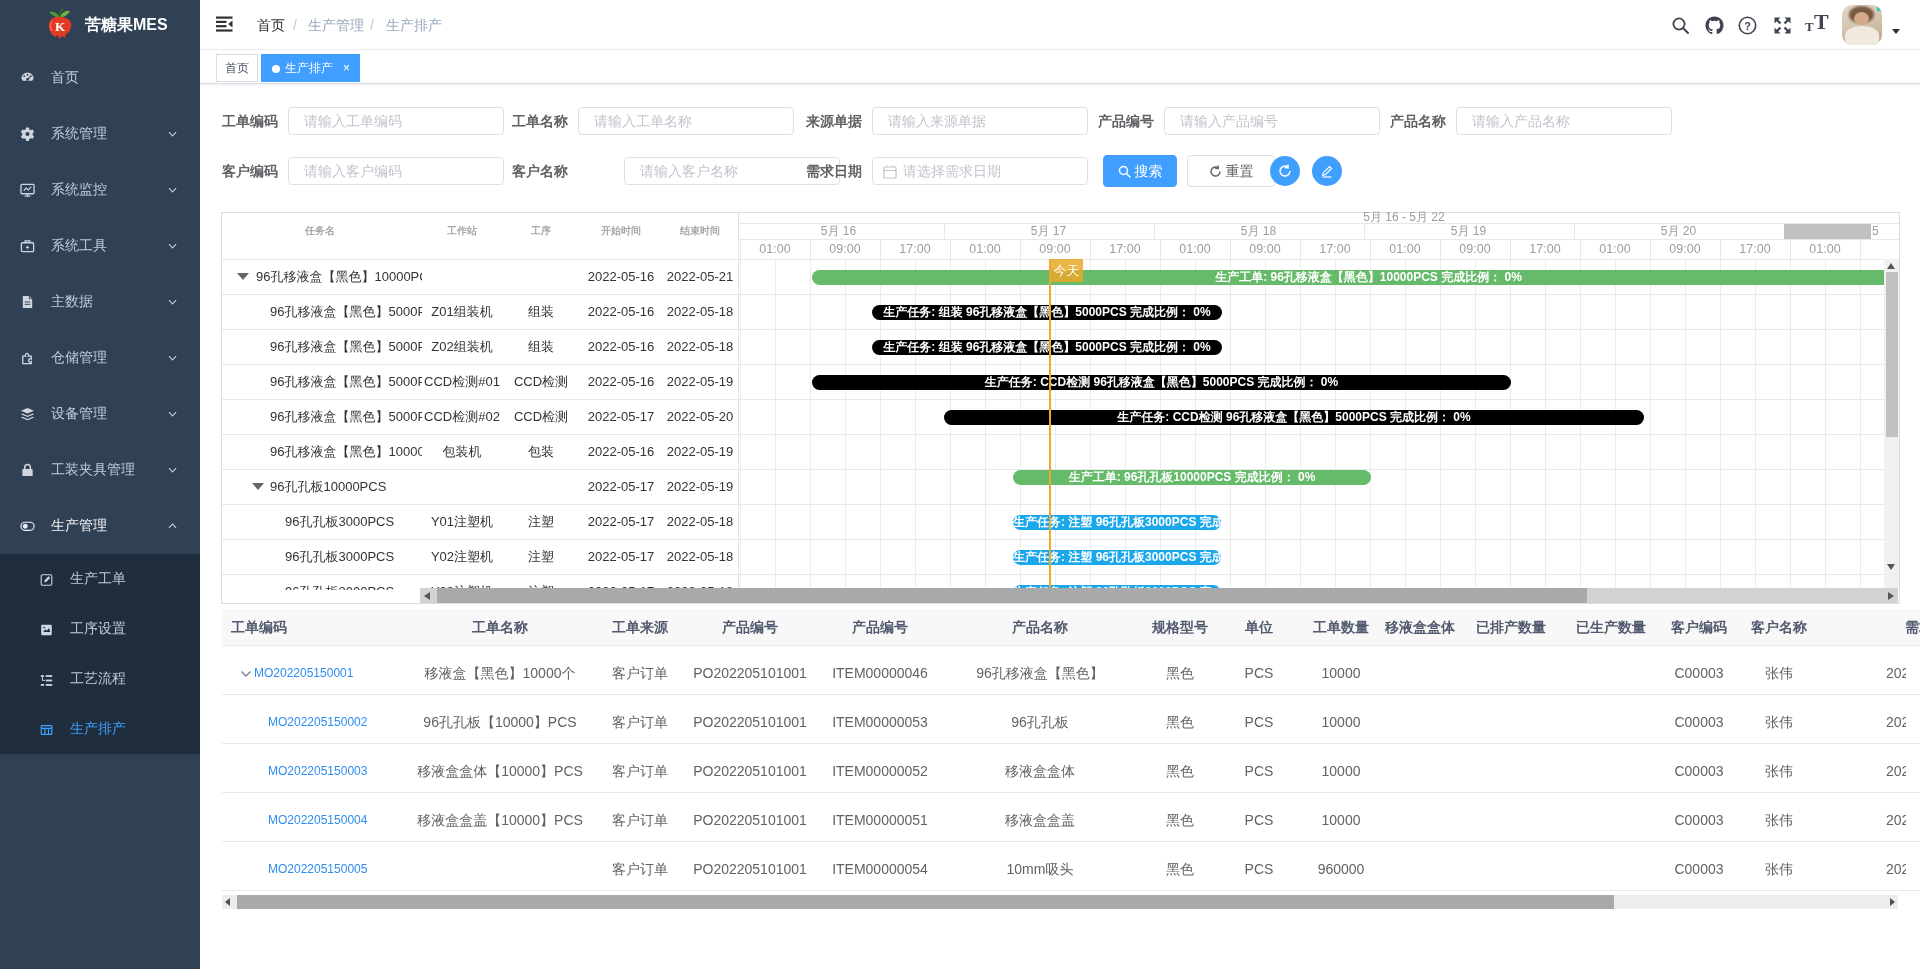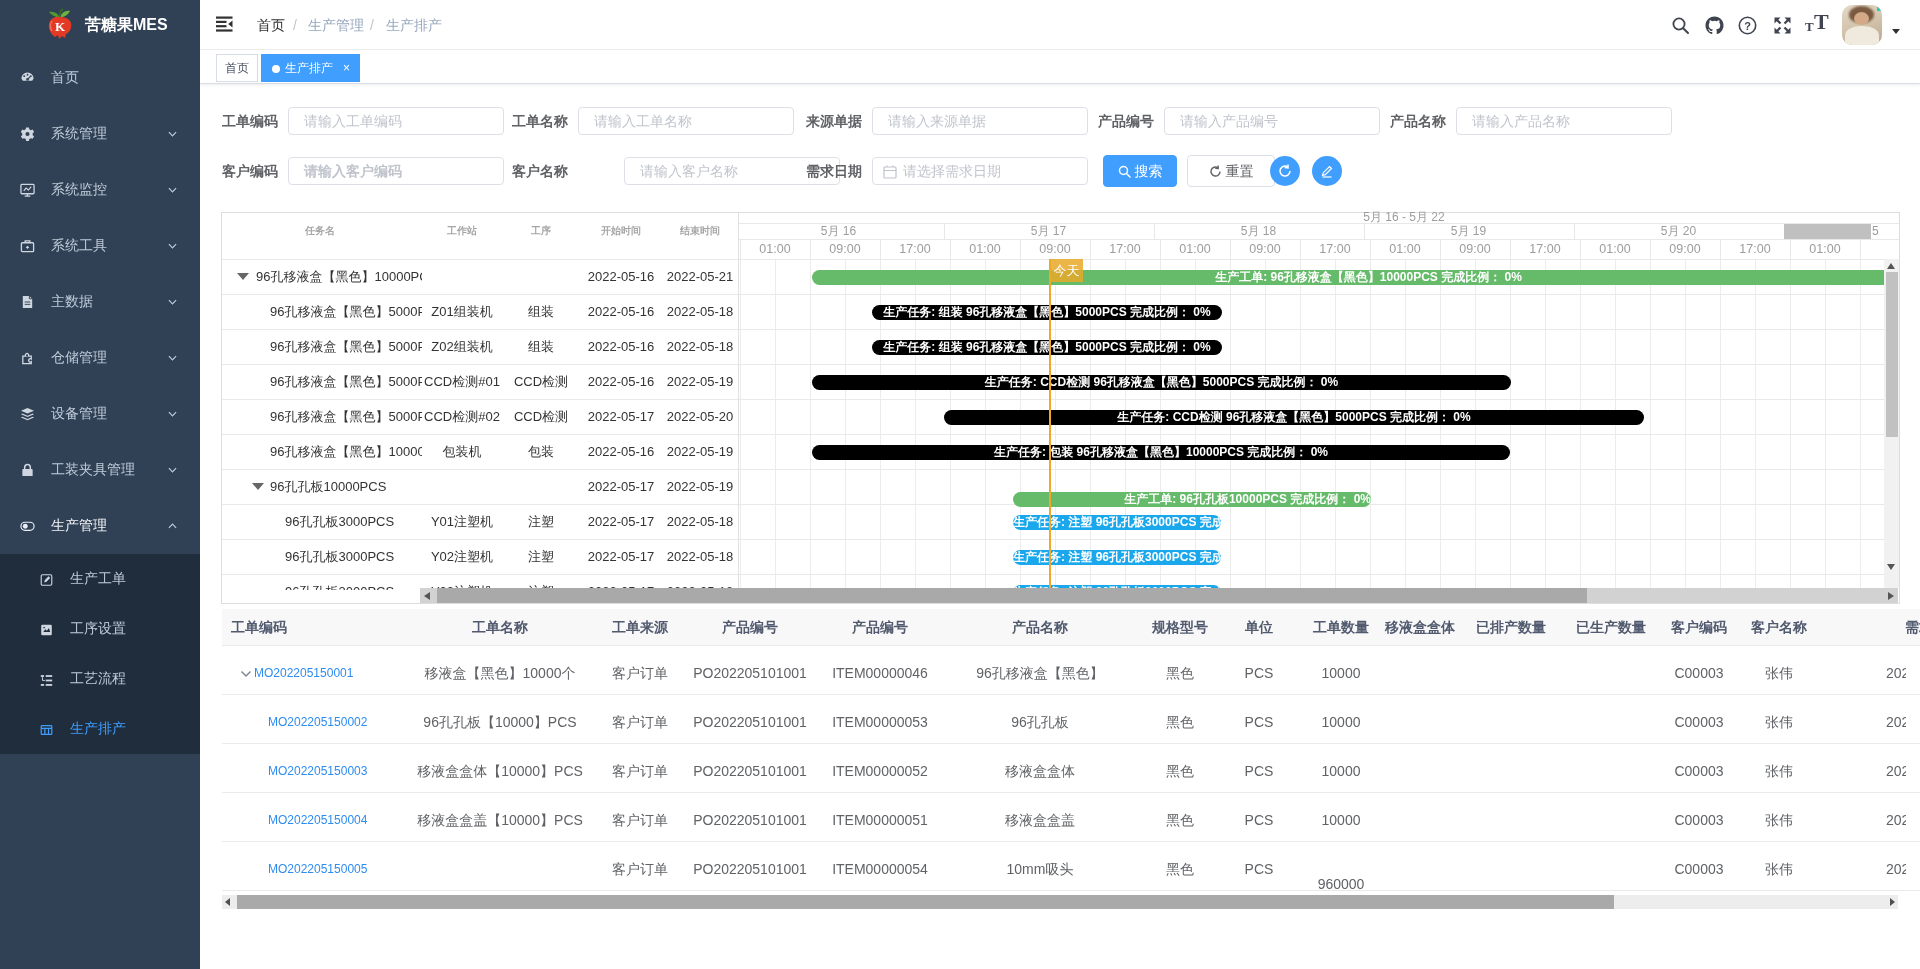--- a/index.html
+++ b/index.html
@@ -257,21 +257,21 @@
   </div>
 <div class="flabel" style="left:1098px;top:107px;">产品编号</div>
 <div class="finput" style="left:1164px;top:107px;">
     <span class="ph">请输入产品编号</span>
   </div>
 <div class="flabel" style="left:1390px;top:107px;">产品名称</div>
 <div class="finput" style="left:1456px;top:107px;">
     <span class="ph">请输入产品名称</span>
   </div>
 <div class="flabel" style="left:222px;top:157px;">客户编码</div>
-<div class="finput" style="left:288px;top:157px;font-weight:bold;">
+<div class="finput" style="left:288px;top:157px;">
     <span class="ph">请输入客户编码</span>
   </div>
 <div class="flabel" style="left:512px;top:157px;">客户名称</div>
 <div class="finput" style="left:578px;top:157px;margin-left:46px;">
     <span class="ph">请输入客户名称</span>
   </div>
 <div class="flabel" style="left:806px;top:157px;">需求日期</div>
 <div class="finput" style="left:872px;top:157px;">
 <svg class="abs" style="left:10px;top:7px" width="14" height="14" viewBox="0 0 14 14">
       <rect x="1" y="2" width="12" height="11" rx="1" fill="none" stroke="#c0c4cc" stroke-width="1.2"></rect>
@@ -408,22 +408,21 @@
       <div class="grow-name" style="left:63px;top:315px;width:136.5px;">96孔孔板3000PCS</div>
       <div class="gcell" style="left:240px;top:315px;">Y03注塑机</div>
       <div class="gcell" style="left:319px;top:315px;">注塑</div>
       <div class="gcell" style="left:399px;top:315px;">2022-05-17</div>
       <div class="gcell" style="left:478px;top:315px;">2022-05-18</div>
       <div class="bar g1" style="left:590px;top:11px;width:1113px;">生产工单: 96孔移液盒【黑色】10000PCS 完成比例： 0%</div>
       <div class="bar g2" style="left:650px;top:46px;width:350px;">生产任务: 组装 96孔移液盒【黑色】5000PCS 完成比例： 0%</div>
       <div class="bar g2" style="left:650px;top:81px;width:350px;">生产任务: 组装 96孔移液盒【黑色】5000PCS 完成比例： 0%</div>
       <div class="bar g2" style="left:590px;top:116px;width:699px;">生产任务: CCD检测 96孔移液盒【黑色】5000PCS 完成比例： 0%</div>
       <div class="bar g2" style="left:722px;top:151px;width:700px;">生产任务: CCD检测 96孔移液盒【黑色】5000PCS 完成比例： 0%</div>
-      <div class="bar g2" style="left:590px;top:186px;width:698px;">生产任务: 包装 96孔移液盒【黑色】10000PCS 完成比例： 0%</div>
-      <div class="bar g1" style="left:791px;top:233px;width:358px;text-align:right;">生产工单: 96孔孔板10000PCS 完成比例： 0%</div>
+      <div class="bar g1" style="left:791px;top:211px;width:358px;">生产工单: 96孔孔板10000PCS 完成比例： 0%</div>
       <div class="bar bl" style="left:791px;top:256px;width:208px;">生产任务: 注塑 96孔孔板3000PCS 完成比例： 0%</div>
       <div class="bar bl" style="left:791px;top:291px;width:208px;">生产任务: 注塑 96孔孔板3000PCS 完成比例： 0%</div>
       <div class="bar bl" style="left:791px;top:326px;width:208px;">生产任务: 注塑 96孔孔板3000PCS 完成比例： 0%</div>
       <div class="abs" style="left:827px;top:0;width:2px;height:329px;background:#efa72e;"></div>
       <div class="abs" style="left:828px;top:0;width:33px;height:23px;background:rgba(233,168,40,0.85);color:#fff;font-size:13px;line-height:23px;text-align:center;">今天</div>
     </div>
     <div class="gline" style="left:517px;top:0;width:1px;height:376px;background:#e0e0e0;"></div>
     <div class="abs" style="left:1663px;top:47px;width:15px;height:329px;background:#f1f1f1;">
 <div class="abs" style="left:3px;top:4px;width:0;height:0;border-left:4.5px solid transparent;border-right:4.5px solid transparent;border-bottom:6px solid #555;"></div>
 <div class="abs" style="left:1.5px;top:13px;width:12px;height:165px;background:#c1c1c1;"></div>
@@ -508,21 +507,21 @@
     <div class="td ctr" style="left:1557px;top:187px;">张伟</div>
     <div class="td" style="left:1664px;top:187px;width:20px;overflow:hidden;">2022</div>
     <div class="rowline" style="top:232px;"></div>
     <div class="td link" style="left:46px;top:236px;">MO202205150005</div>
     <div class="td ctr" style="left:418px;top:236px;">客户订单</div>
     <div class="td ctr" style="left:528px;top:236px;">PO202205101001</div>
     <div class="td ctr" style="left:658px;top:236px;">ITEM00000054</div>
     <div class="td ctr" style="left:818px;top:236px;">10mm吸头</div>
     <div class="td ctr" style="left:958px;top:236px;">黑色</div>
     <div class="td ctr" style="left:1037px;top:236px;">PCS</div>
-    <div class="td ctr" style="left:1119px;top:251px;">960000</div>
+    <div class="td ctr" style="left:1119px;top:236px;">960000</div>
     <div class="td ctr" style="left:1477px;top:236px;">C00003</div>
     <div class="td ctr" style="left:1557px;top:236px;">张伟</div>
     <div class="td" style="left:1664px;top:236px;width:20px;overflow:hidden;">2022</div>
     <div class="rowline" style="top:281px;"></div>
     <div class="abs" style="left:0;top:286px;width:1676px;height:14px;background:#ededed;">
 <div class="abs" style="left:3px;top:3px;width:0;height:0;border-top:4px solid transparent;border-bottom:4px solid transparent;border-right:5.5px solid #505050;"></div>
 <div class="abs" style="left:15px;top:0;width:1377px;height:14px;background:#a9a9a9;"></div>
 <div class="abs" style="right:3px;top:3px;width:0;height:0;border-top:4px solid transparent;border-bottom:4px solid transparent;border-left:5.5px solid #505050;"></div>
 </div>
   </div>

